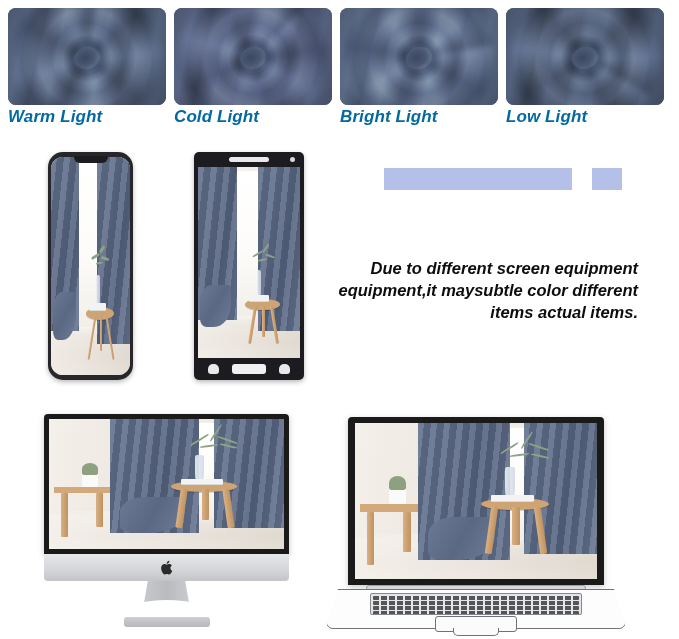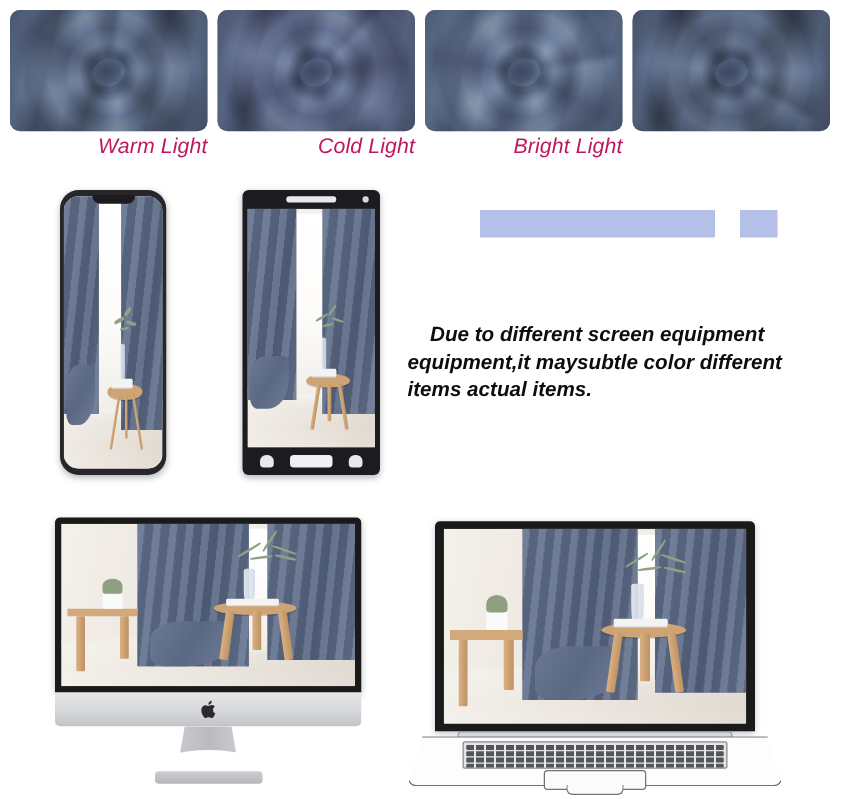--- a/index.html
+++ b/index.html
@@ -51,23 +51,23 @@
     box-shadow: 0 0 7px 3px rgba(40,50,70,0.45);
   }
   .swatch .f-vig {
     position:absolute; inset:0;
     background: radial-gradient(ellipse at 50% 50%, rgba(0,0,0,0) 45%, rgba(25,32,48,0.30) 100%);
   }
 
   .label-row { position:absolute; left:0; top:107px; width:679px; height:28px; }
   .sw-label {
     position:absolute; top:0; width:158px;
-    text-align:right;
-    font-style:italic; font-weight:400;
-    font-size:17px; color:#be185d;
+    text-align:left;
+    font-style:italic; font-weight:700;
+    font-size:17px; color:#0369a1;
     font-family:"Liberation Sans", sans-serif;
     letter-spacing:0.1px;
   }
 
   
   .phone { position:absolute; }
   .phone-a { left:48px; top:152px; width:85px; height:228px; }
   .phone-b { left:194px; top:152px; width:110px; height:228px; }
 
   .phone-a .body {
@@ -171,21 +171,21 @@
 
   
   .disclaimer {
     position:absolute; left:326px; top:258px; width:312px;
     font-style:italic; font-weight:700;
     font-size:16.5px; line-height:1.32;
     color:#0d0d0d;
     font-family:"Liberation Sans", sans-serif;
   }
   .disclaimer .ln1 { text-indent:18px; display:block; }
-  .disclaimer span { display:block; white-space:nowrap; }
+  .disclaimer span { display:block; white-space:nowrap;text-align:right; }
 
   
   .imac { position:absolute; left:44px; top:414px; width:245px; height:225px; }
   .imac .bezel {
     position:absolute; left:0; top:0; width:245px; height:140px;
     background:#1a1a1a; border-radius:4px 4px 0 0;
     padding:5px;
     box-shadow:0 2px 6px rgba(0,0,0,0.22);
   }
   .imac .bezel .inner { position:absolute; left:5px; top:5px; right:5px; bottom:5px; overflow:hidden; }
@@ -288,20 +288,21 @@
       <div class="f-swirl" style="transform:translate(-50%,-50%) rotate(110deg)"></div>
       <div class="f-eye"></div>
       <div class="f-vig"></div>
     </div>
   </div>
 
   <div class="label-row">
     <div class="sw-label" style="left:8px;">Warm Light</div>
     <div class="sw-label" style="left:340px;">Bright Light</div>
     <div class="sw-label" style="left:174px;">Cold Light</div>
+    <div class="sw-label" style="left:506px;">Low Light</div>
   </div>
 
   <div class="phone phone-a">
     <div class="body">
       <div class="screen">
         <div class="scene">
           <div class="wall"></div>
           <div class="window" style="left:34%;top:2%;width:26%;height:76%;"></div>
           <div class="floor2" style="height:22%;"></div>
           <div class="floor-gloss" style="height:22%;"></div>

